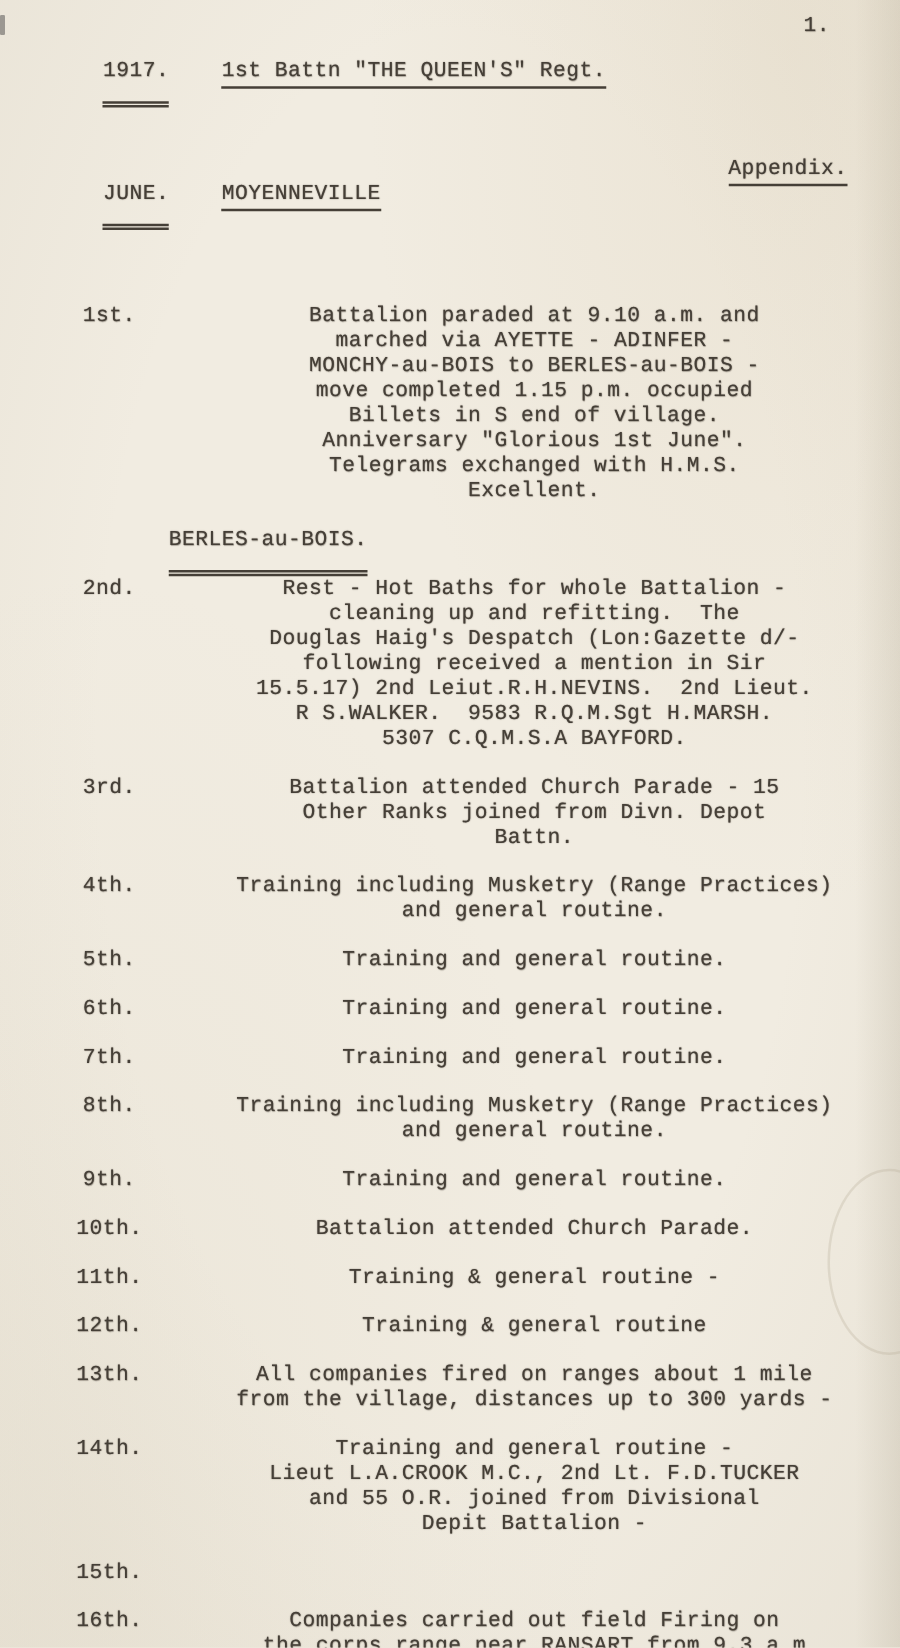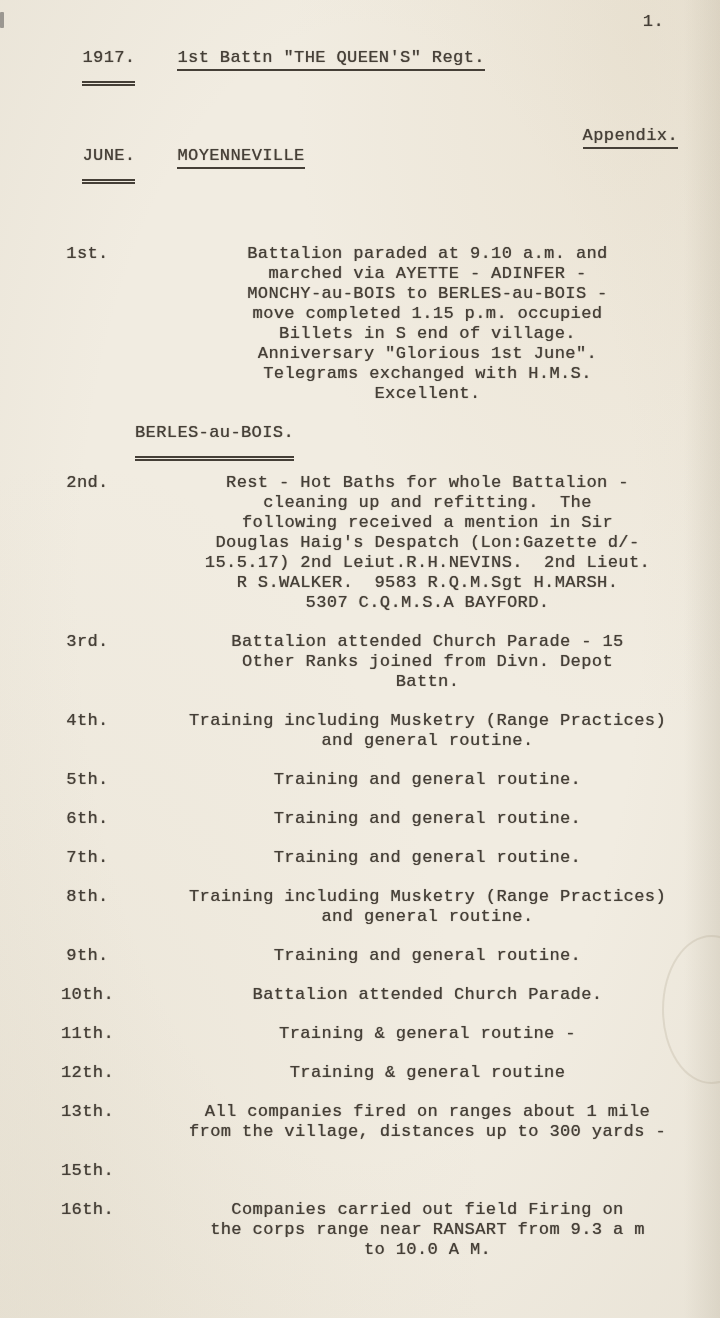--- a/index.html
+++ b/index.html
@@ -34,21 +34,21 @@
   }
   .hdr-row { position: relative; white-space: pre; }
   .hdr-row.r1 { margin-top: 16px; }
   .hdr-row.r2 { margin-top: 20px; margin-bottom: 20px; }
   .hdr-date { display: inline-block; width: 95px; }
   .hdr-date .u2, .hdr-date .u1 { width: auto; }
   .appendix { position: absolute; right: 42px; top: 0; text-align: center; }
   .entry { display: flex; margin-bottom: 19px; text-align: center; }
   .entry-date { flex: 0 0 95px; }
   .entry-body { flex: 1 1 auto; }
-  .section-heading { margin: 4px 0 12px 95px; }
+  .section-heading { margin: 4px 0 1px 95px; }
   .ring-stamp {
     position: absolute; left: 662px; top: 935px;
     width: 95px; height: 145px;
     border: 2px solid rgba(178,168,146,0.28);
     border-radius: 50%;
     pointer-events: none;
   }
   .edge-mark {
     position: absolute; left: 0; top: 12px;
     width: 4px; height: 16px;
@@ -87,22 +87,22 @@
           <div class="line">Telegrams exchanged with H.M.S.</div>
           <div class="line">Excellent.</div>
         </div>
       </div>
       <div class="section-heading"><span class="u2">BERLES-au-BOIS.</span></div>
       <div class="entry">
         <div class="entry-date">2nd.</div>
         <div class="entry-body">
           <div class="line">Rest - Hot Baths for whole Battalion -</div>
           <div class="line">cleaning up and refitting.  The</div>
+          <div class="line">Douglas Haig's Despatch (Lon:Gazette d/-</div>
           <div class="line">following received a mention in Sir</div>
-          <div class="line">Douglas Haig's Despatch (Lon:Gazette d/-</div>
           <div class="line">15.5.17) 2nd Leiut.R.H.NEVINS.  2nd Lieut.</div>
           <div class="line">R S.WALKER.  9583 R.Q.M.Sgt H.MARSH.</div>
           <div class="line">5307 C.Q.M.S.A BAYFORD.</div>
         </div>
       </div>
       <div class="entry">
         <div class="entry-date">3rd.</div>
         <div class="entry-body">
           <div class="line">Battalion attended Church Parade - 15</div>
           <div class="line">Other Ranks joined from Divn. Depot</div>
@@ -166,20 +166,29 @@
         </div>
       </div>
       <div class="entry">
         <div class="entry-date">13th.</div>
         <div class="entry-body">
           <div class="line">All companies fired on ranges about 1 mile</div>
           <div class="line">from the village, distances up to 300 yards -</div>
         </div>
       </div>
       <div class="entry">
+        <div class="entry-date">14th.</div>
+        <div class="entry-body">
+          <div class="line">Training and general routine -</div>
+          <div class="line">Lieut L.A.CROOK M.C., 2nd Lt. F.D.TUCKER</div>
+          <div class="line">and 55 O.R. joined from Divisional</div>
+          <div class="line">Depit Battalion -</div>
+        </div>
+      </div>
+      <div class="entry">
         <div class="entry-date">15th.</div>
       </div>
       <div class="entry">
         <div class="entry-date">16th.</div>
         <div class="entry-body">
           <div class="line">Companies carried out field Firing on</div>
           <div class="line">the corps range near RANSART from 9.3 a m</div>
           <div class="line">to 10.0 A M.</div>
         </div>
       </div>

